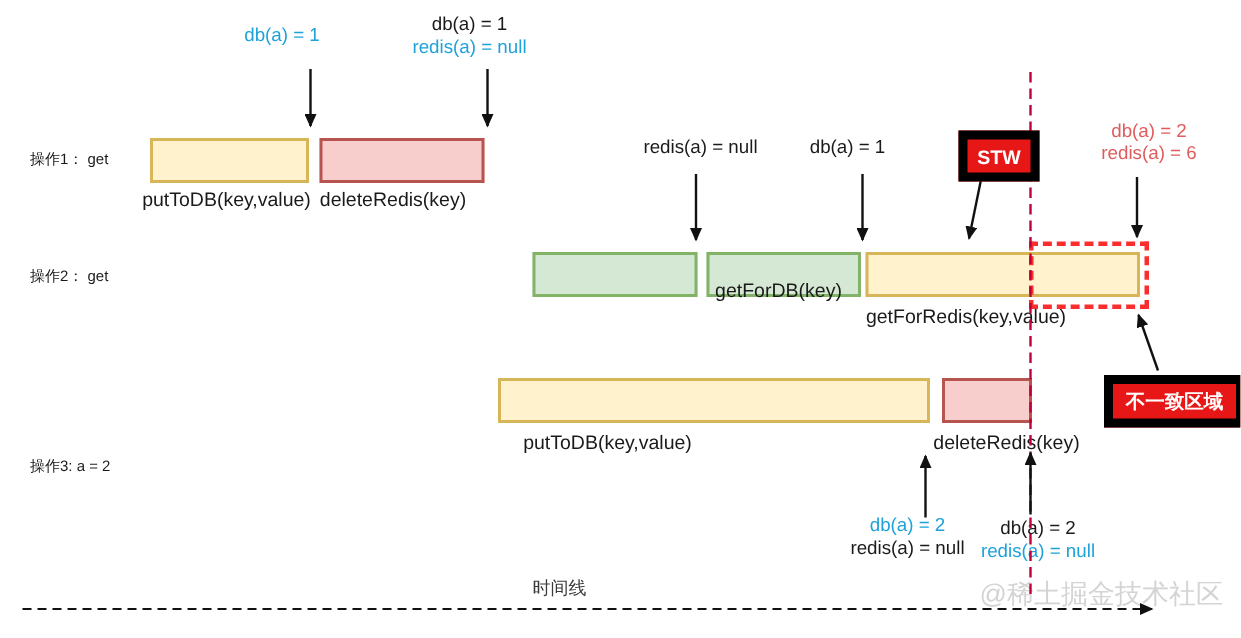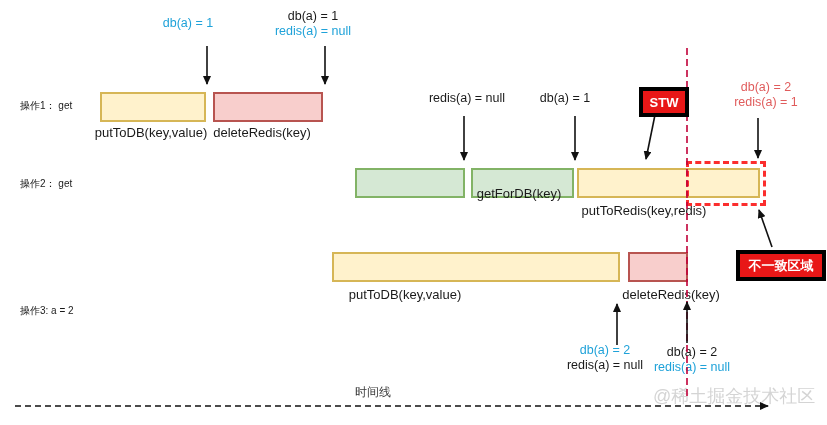--- a/index.html
+++ b/index.html
@@ -20,21 +20,21 @@
   .box{position:absolute;height:30px;box-sizing:border-box;border:2px solid;}
   .box.yellow{background:var(--yellow_fill);border-color:var(--yellow_border);}
   .box.pink{background:var(--pink_fill);border-color:var(--pink_border);}
   .box.green{background:var(--green_fill);border-color:var(--green_border);}
   .box-label{position:absolute;font-size:13px;white-space:nowrap;transform:translateX(-50%);}
   .ann{position:absolute;font-size:12.5px;line-height:15px;text-align:center;transform:translateX(-50%);white-space:nowrap;}
   .cyan{color:var(--cyan);}
   .redtxt{color:var(--red_text);}
   .badge{
     position:absolute;background:var(--red_badge);color:#fff;font-weight:bold;font-size:13px;
-    display:flex;align-items:center;justify-content:center;border:4px solid #000000;z-index:6;
+    display:flex;align-items:center;justify-content:center;border:6px solid #000000;z-index:6;
   }
   .dashed-region{
     position:absolute;left:686px;top:161px;width:80px;height:45px;box-sizing:border-box;
     border:3px dashed var(--region_red);z-index:4;background:transparent;
   }
   svg.overlay{position:absolute;left:0;top:0;z-index:5;pointer-events:none;}
   .arrow{stroke:#111;stroke-width:1.6;fill:none;}
   .vline{stroke:var(--crimson_line);stroke-width:1.6;stroke-dasharray:7 4;fill:none;}
   .tline{stroke:#111;stroke-width:1.3;stroke-dasharray:6 4;fill:none;}
   .timeline-label{position:absolute;font-size:12px;color:#3a3a3a;transform:translateX(-50%);}
@@ -51,42 +51,42 @@
 
   <div class="box yellow" style="left:100px;top:92px;width:106px;"></div>
   <div class="box pink" style="left:213px;top:92px;width:110px;"></div>
   <div class="box-label" style="left:151px;top:125px;">putToDB(key,value)</div>
   <div class="box-label" style="left:262px;top:125px;">deleteRedis(key)</div>
 
   <div class="box green" style="left:355px;top:168px;width:110px;"></div>
   <div class="box green" style="left:471px;top:168px;width:103px;"></div>
   <div class="box yellow" style="left:577px;top:168px;width:183px;"></div>
   <div class="box-label" style="left:519px;top:186px;">getForDB(key)</div>
-  <div class="box-label" style="left:644px;top:203px;">putToRedis(key,redis)</div>
+  <div class="box-label" style="left:644px;top:203px;">getForRedis(key,value)</div>
 
   <div class="box yellow" style="left:332px;top:252px;width:288px;"></div>
   <div class="box pink" style="left:628px;top:252px;width:60px;"></div>
   <div class="box-label" style="left:405px;top:287px;">putToDB(key,value)</div>
   <div class="box-label" style="left:671px;top:287px;">deleteRedis(key)</div>
 
   <div class="dashed-region"></div>
 
   <div class="ann cyan" style="left:188px;top:16px;">db(a) = 1</div>
   <div class="ann" style="left:313px;top:9px;">
     <span>db(a) = 1</span><br>
     <span class="cyan">redis(a) = null</span>
   </div>
 
   <div class="ann" style="left:467px;top:91px;">redis(a) = null</div>
   <div class="ann" style="left:565px;top:91px;">db(a) = 1</div>
   <div class="badge" style="left:639px;top:87px;width:42px;height:22px;">STW</div>
 
   <div class="ann redtxt" style="left:766px;top:80px;">
     <span>db(a) = 2</span><br>
-    <span>redis(a) = 1</span>
+    <span>redis(a) = 6</span>
   </div>
   <div class="badge" style="left:736px;top:250px;width:82px;height:23px;">不一致区域</div>
 
   <div class="ann" style="left:605px;top:343px;">
     <span class="cyan">db(a) = 2</span><br>
     <span>redis(a) = null</span>
   </div>
   <div class="ann" style="left:692px;top:345px;">
     <span>db(a) = 2</span><br>
     <span class="cyan">redis(a) = null</span>

